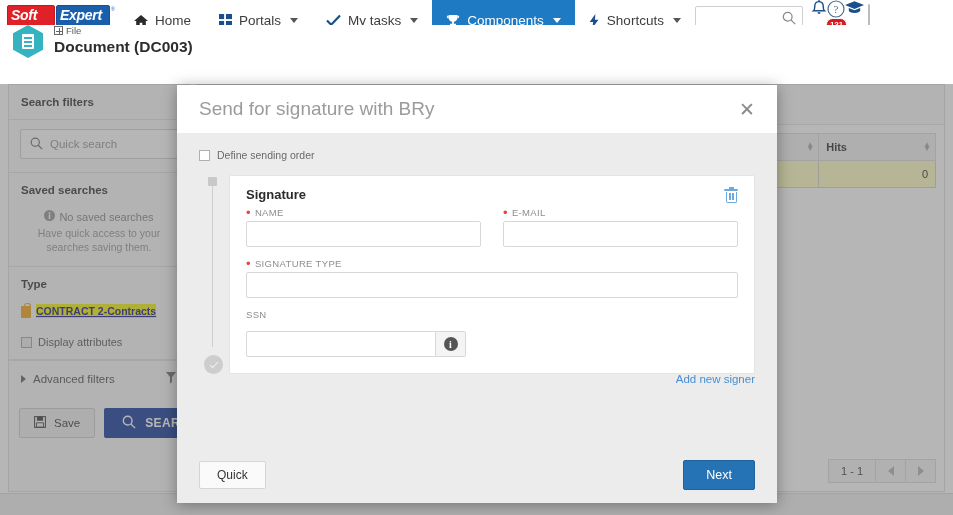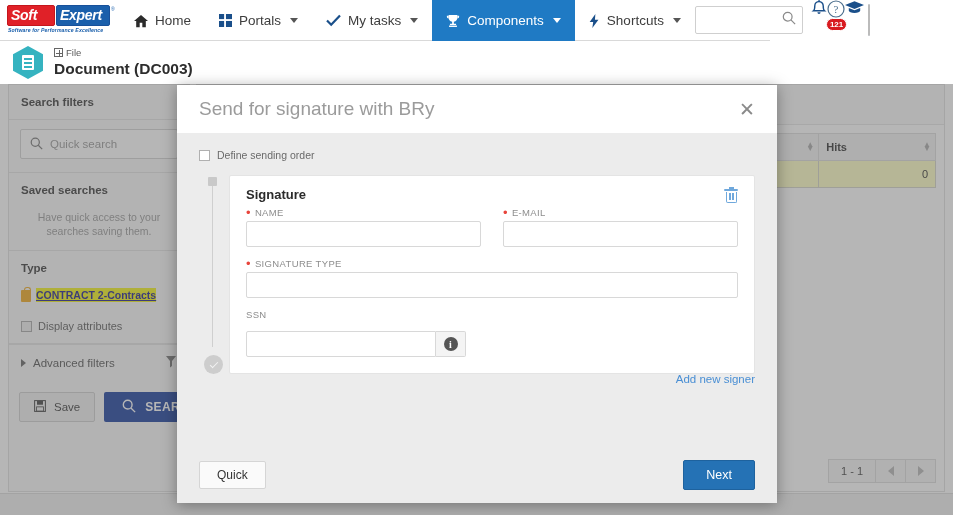--- a/index.html
+++ b/index.html
@@ -82,22 +82,22 @@
     border-radius:50%; background:#d9ac87; }
   .avatar .hair { position:absolute; left:7px; top:3px; width:18px; height:9px;
     border-radius:9px 9px 0 0; background:#241c16; }
   .avatar .body { position:absolute; left:2px; top:20px; width:28px; height:12px;
     border-radius:10px 10px 0 0; background:#262b33; }
   .avatar .shirt { position:absolute; left:11px; top:20px; width:10px; height:12px;
     background:#e8eef3; clip-path:polygon(0 0,100% 0,50% 60%); }
 
   
   .pagehead {
-    position:absolute; left:0; top:41px; width:953px; height:43px;
-    background:#fff; display:flex; align-items:center; padding-left:13px;
+    position:absolute; left:0; top:25px; width:953px; height:43px;
+    background:#fff; display:flex; align-items:flex-start; padding-left:13px;
   }
   .doc-hex {
     width:30px; height:33px; background:#35b3c0;
     clip-path:polygon(50% 0,100% 25%,100% 75%,50% 100%,0 75%,0 25%);
     display:flex; align-items:center; justify-content:center; flex:none;
   }
   .doc-hex .sheet {
     width:12px; height:15px; background:#fff; border-radius:1px; position:relative;
   }
   .doc-hex .sheet::before{content:"";position:absolute;left:2px;top:3px;width:8px;height:1.5px;background:#35b3c0;}
@@ -439,20 +439,30 @@
                   <circle cx="6.5" cy="6.5" r="5" fill="none" stroke="#777" stroke-width="1.5"></circle>
                   <line x1="10.2" y1="10.2" x2="15" y2="15" stroke="#777" stroke-width="1.5"></line>
                 </svg>
             </span>
             <span>Quick search</span>
           </div>
         </div>
       </div>
       <div class="sb-sec">
         <div class="sb-title">Saved searches</div>
+        <div class="sb-nosaved">
+          <span>
+            <svg width="11" height="11" viewBox="0 0 12 12">
+                <circle cx="6" cy="6" r="6" fill="#9a9a9a"></circle>
+                <rect x="5.2" y="4.8" width="1.6" height="5" fill="#fff"></rect>
+                <rect x="5.2" y="2.3" width="1.6" height="1.7" fill="#fff"></rect>
+              </svg>
+          </span>
+          <span>No saved searches</span>
+        </div>
         <div class="sb-hint">Have quick access to your searches saving them.</div>
         <div style="height:12px"></div>
       </div>
       <div class="sb-sec">
         <div class="sb-title">Type</div>
         <div class="sb-type-item">
           <i class="lockico"></i>
           <span class="hl">CONTRACT 2-Contracts</span>
         </div>
         <div class="sb-check">

